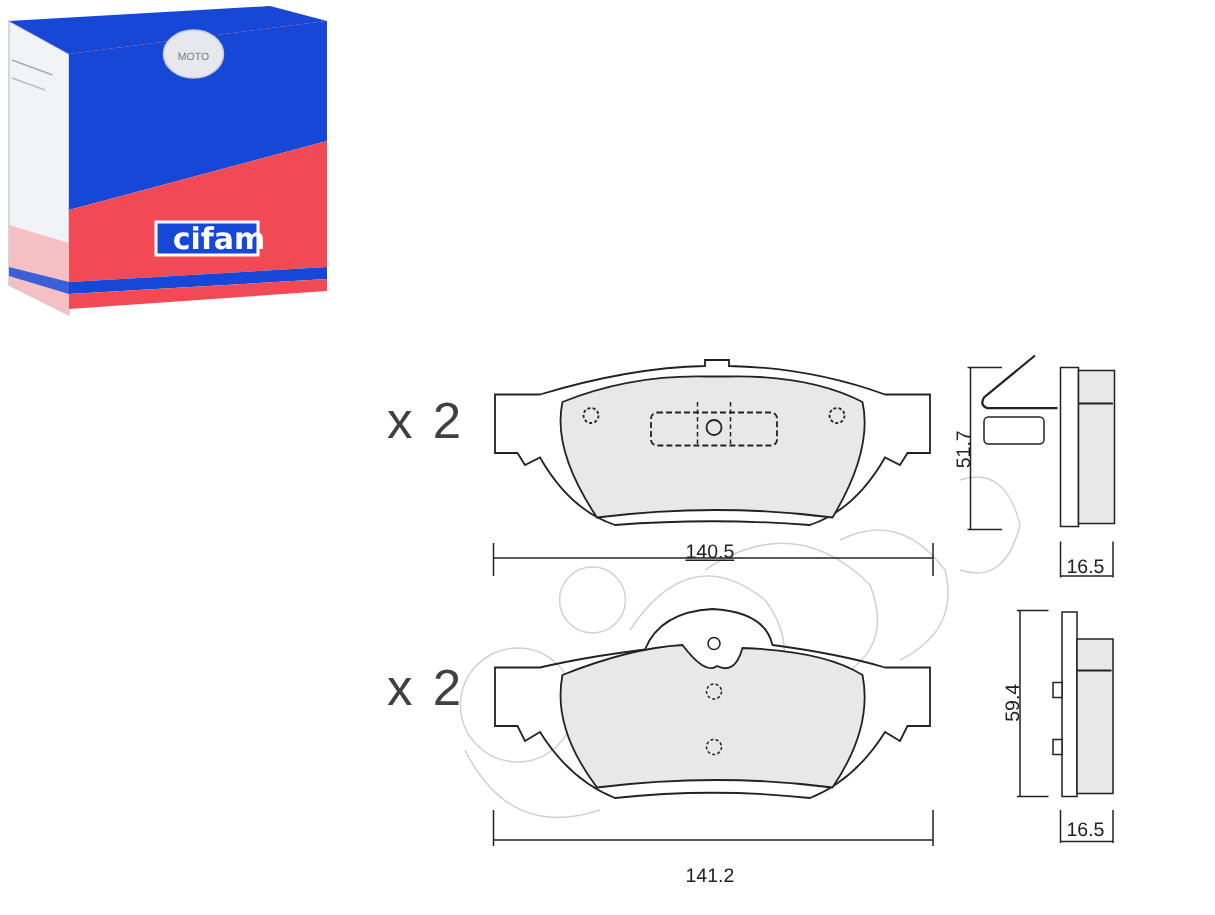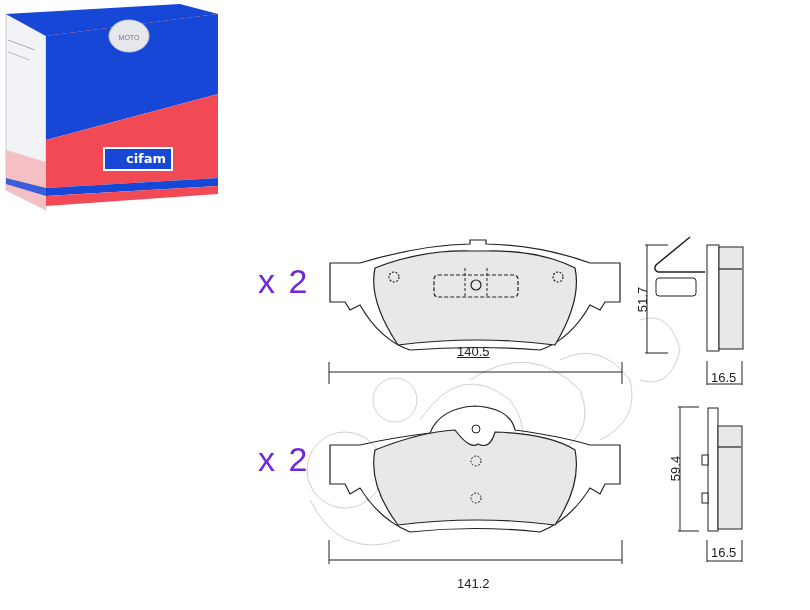--- a/index.html
+++ b/index.html
@@ -1,18 +1,18 @@
 <!DOCTYPE html>
 <html><head>
 <meta charset="utf-8">
 <style>
   html, body { margin:0; padding:0; background:#ffffff; }
   body { width:810px; height:610px; position:relative; overflow:hidden; font-family:"Liberation Sans", sans-serif; }
   .abs { position:absolute; }
-  .qty { font-size:34px; color:#6d28d9; letter-spacing:2px; }
+  .qty { font-size:34px; color:#404040; letter-spacing:2px; }
   .dim { font-size:13px; color:#222; }
   .dimv { font-size:13px; color:#222; transform:rotate(-90deg); transform-origin:center; }
   svg { position:absolute; left:0; top:0; }
 </style>
 </head>
 <body>
 
 <div class="abs" style="left:0;top:0;width:230px;height:215px;">
   <svg width="230" height="215" viewBox="0 0 230 215">
 
@@ -31,21 +31,21 @@
 
     <polygon points="46,188 218,178 218,186 46,196" fill="#1747d6"></polygon>
     <polygon points="46,196 218,186 218,194 46,206" fill="#f24a55"></polygon>
 
     <ellipse cx="129" cy="36" rx="20" ry="16" fill="#e6e8ee" stroke="#c9ccd4"></ellipse>
     <text x="129" y="40" text-anchor="middle" font-size="7" fill="#777" font-family="Liberation Sans, sans-serif">MOTO</text>
 
     <rect x="103" y="147" width="70" height="24" fill="#ffffff"></rect>
     <rect x="105" y="149" width="66" height="20" fill="#1747d6"></rect>
   </svg>
-  <div class="abs" style="left:106px;top:149px;width:80px;text-align:center;color:#fff;font-weight:bold;font-size:13px;font-family:'DejaVu Sans',sans-serif;line-height:20px;">cifam</div>
+  <div class="abs" style="left:106px;top:149px;width:80px;text-align:center;color:#fff;font-weight:bold;font-size:20px;font-family:'DejaVu Sans',sans-serif;line-height:20px;">cifam</div>
 </div>
 
 <svg width="810" height="610" viewBox="0 0 810 610">
 
   <g fill="none" stroke="#d0d0d0" stroke-width="1">
     <circle cx="345" cy="470" r="38"></circle>
     <circle cx="395" cy="400" r="22"></circle>
     <path d="M420 420 q40 -60 90 -20 q30 40 -10 80"></path>
     <path d="M470 380 q60 -40 110 10 q20 50 -40 70"></path>
     <path d="M560 360 q40 -20 70 20 q10 40 -30 60"></path>
@@ -100,20 +100,20 @@
   <rect x="718" y="426" width="24" height="103" fill="#e8e8e8" stroke="#222"></rect>
   <line x1="718" y1="447" x2="741" y2="447" stroke="#222" stroke-width="1.2"></line>
   <rect x="702" y="455" width="6" height="10" fill="#fff" stroke="#222"></rect>
   <rect x="702" y="493" width="6" height="10" fill="#fff" stroke="#222"></rect>
   <line x1="707" y1="540" x2="707" y2="562" stroke="#222"></line>
   <line x1="742" y1="540" x2="742" y2="562" stroke="#222"></line>
   <line x1="707" y1="561" x2="742" y2="561" stroke="#222"></line>
 </svg>
 
 <div class="abs qty" style="left:258px;top:262px;">x 2</div>
-<div class="abs dim" style="left:457px;top:344px;text-decoration:underline;">140.5</div>
+<div class="abs dim" style="left:457px;top:360px;text-decoration:underline;">140.5</div>
 <div class="abs dimv" style="left:622px;top:292px;width:40px;text-align:center;">51.7</div>
 <div class="abs dim" style="left:711px;top:370px;">16.5</div>
 
 <div class="abs qty" style="left:258px;top:440px;">x 2</div>
 <div class="abs dim" style="left:457px;top:576px;">141.2</div>
 <div class="abs dimv" style="left:655px;top:461px;width:40px;text-align:center;">59.4</div>
 <div class="abs dim" style="left:711px;top:545px;">16.5</div>
 
 </body></html>

